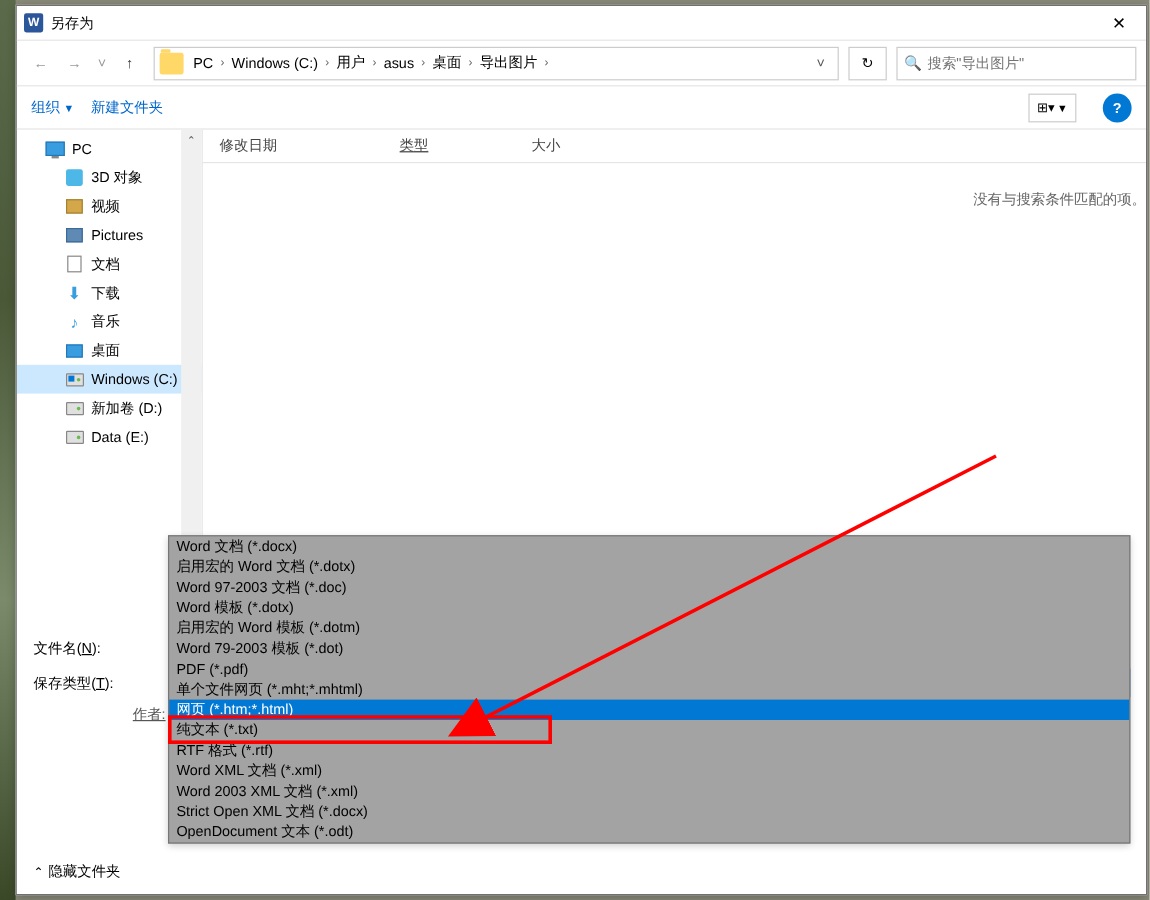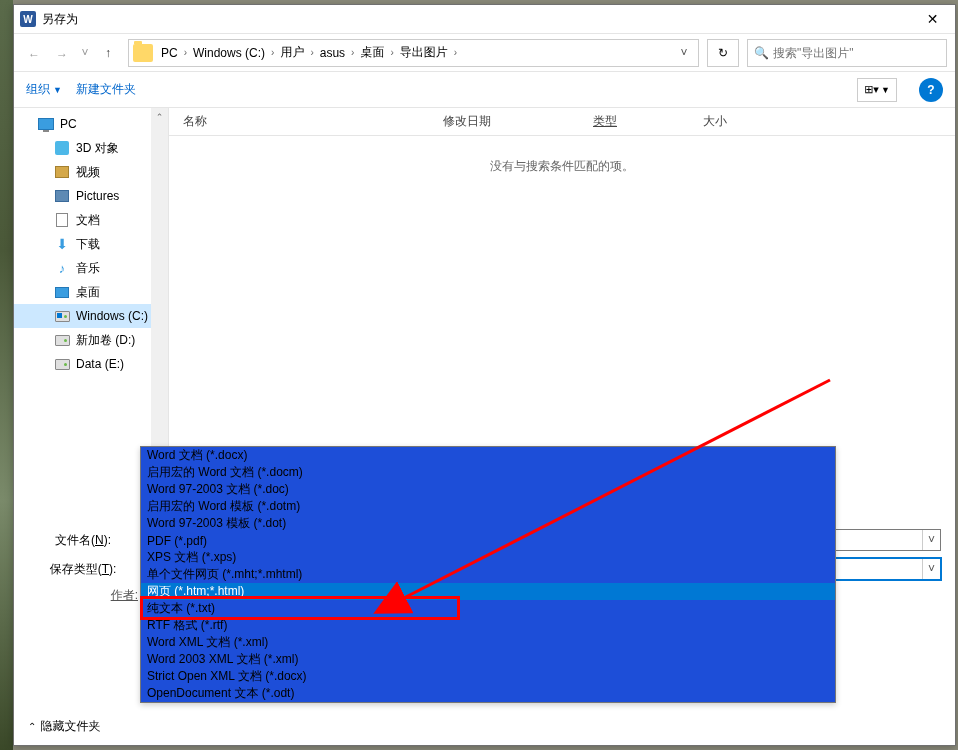--- a/index.html
+++ b/index.html
@@ -52,34 +52,34 @@
 .ic-drive { width: 15px; height: 11px; background: #e0e0e0; border: 1px solid #888; border-radius: 1px; position: relative; }
 .ic-drive::after { content: ''; position: absolute; right: 2px; top: 3px; width: 3px; height: 3px; background: #6bba4b; border-radius: 50%; }
 .ic-drive.win::before { content: ''; position: absolute; left: 1px; top: 1px; width: 5px; height: 5px; background: #0078d4; }
 .main-pane { flex: 1; display: flex; flex-direction: column; position: relative; }
 .col-headers { height: 28px; display: flex; align-items: center; border-bottom: 1px solid #e5e5e5; padding-left: 14px; }
 .col-h { color: #444; cursor: pointer; }
 .col-name { width: 260px; }
 .col-mod { width: 150px; }
 .col-type { width: 110px; text-decoration: underline; }
 .col-size { width: 80px; }
-.empty-msg { text-align: center; color: #666; padding: 22px 0; }
+.empty-msg { text-align: right; color: #666; padding: 22px 0; }
 .bottom-panel { padding: 10px 14px 10px 14px; }
 .form-row { display: flex; align-items: center; margin-bottom: 7px; }
-.form-lbl { width: 118px; text-align: center; padding-right: 8px; color: #000; }
+.form-lbl { width: 118px; text-align: left; padding-right: 8px; color: #000; }
 .form-lbl .ul { text-decoration: underline; }
 .form-field { flex: 1; height: 22px; border: 1px solid #7a7a7a; padding: 0 6px; display: flex; align-items: center; background: #fff; }
 .form-field.highlighted { border: 1px solid #0078d4; box-shadow: 0 0 0 1px #0078d4; }
 .form-drop { width: 18px; text-align: center; color: #555; cursor: pointer; border-left: 1px solid #ccc; margin-right: -6px; height: 100%; display: flex; align-items: center; justify-content: center; }
 .author-row { display: flex; align-items: center; padding-left: 0; }
 .author-lbl { width: 118px; text-align: right; padding-right: 8px; color: #555; text-decoration: underline; }
 .footer-row { display: flex; align-items: center; padding: 4px 0 0 0; }
 .hide-folders { display: flex; align-items: center; gap: 4px; color: #000; cursor: pointer; }
 .caret-up { font-size: 10px; }
-.dropdown-list { position: absolute; left: 140px; top: 446px; width: 696px; background: #1d4ed8; border: 1px solid #767676; box-shadow: 0 2px 6px rgba(0,0,0,0.2); z-index: 100; }
+.dropdown-list { position: absolute; left: 140px; top: 446px; width: 802px; background: #a3a3a3; border: 1px solid #767676; box-shadow: 0 2px 6px rgba(0,0,0,0.2); z-index: 100; }
 .dd-item { height: 17px; padding: 0 6px; display: flex; align-items: center; cursor: pointer; color: #000; white-space: nowrap; }
 .dd-item.selected { background: #0078d4; color: #fff; }
 .red-annot { position: absolute; left: 140px; top: 596px; width: 320px; height: 24px; border: 3px solid #ff0000; z-index: 101; pointer-events: none; }
 .red-arrow { position: absolute; z-index: 101; pointer-events: none; }
 .bg-strip { position: absolute; left: 0; width: 13px; background: #6a7a5a; }
 </style>
 </head>
 <body>
 
 <div class="bg-strip" style="top:0;height:750px;background:linear-gradient(#5a6a4a,#4a5838,#7a8a6a,#3a4828);"></div>
@@ -210,21 +210,20 @@
             <span>Data (E:)</span>
           </div>
         </div>
       <div class="sb-scroll">
         <div class="sb-scroll-up">⌃</div>
         <div class="sb-scroll-down">⌄</div>
       </div>
     </div>
     <div class="main-pane">
       <div class="col-headers">
-        <div class="col-h col-name">名称</div>
         <div class="col-h col-mod">修改日期</div>
         <div class="col-h col-type">类型</div>
         <div class="col-h col-size">大小</div>
       </div>
       <div class="empty-msg">没有与搜索条件匹配的项。</div>
     </div>
   </div>
 
   <div class="bottom-panel">
     <div class="form-row">
@@ -249,26 +248,26 @@
         <span class="caret-up">⌃</span>
         <span>隐藏文件夹</span>
       </div>
     </div>
   </div>
 
 </div>
 
 <div class="dropdown-list" id="dropdown">
     <div class="dd-item">Word 文档 (*.docx)</div>
-    <div class="dd-item">启用宏的 Word 文档 (*.docm)</div>
+    <div class="dd-item">启用宏的 Word 文档 (*.dotx)</div>
     <div class="dd-item">Word 97-2003 文档 (*.doc)</div>
+    <div class="dd-item">Word 模板 (*.dotx)</div>
     <div class="dd-item">启用宏的 Word 模板 (*.dotm)</div>
-    <div class="dd-item">Word 97-2003 模板 (*.dot)</div>
+    <div class="dd-item">Word 79-2003 模板 (*.dot)</div>
     <div class="dd-item">PDF (*.pdf)</div>
-    <div class="dd-item">XPS 文档 (*.xps)</div>
     <div class="dd-item">单个文件网页 (*.mht;*.mhtml)</div>
     <div class="dd-item selected">网页 (*.htm;*.html)</div>
     <div class="dd-item">纯文本 (*.txt)</div>
     <div class="dd-item">RTF 格式 (*.rtf)</div>
     <div class="dd-item">Word XML 文档 (*.xml)</div>
     <div class="dd-item">Word 2003 XML 文档 (*.xml)</div>
     <div class="dd-item">Strict Open XML 文档 (*.docx)</div>
     <div class="dd-item">OpenDocument 文本 (*.odt)</div>
   </div>
 

